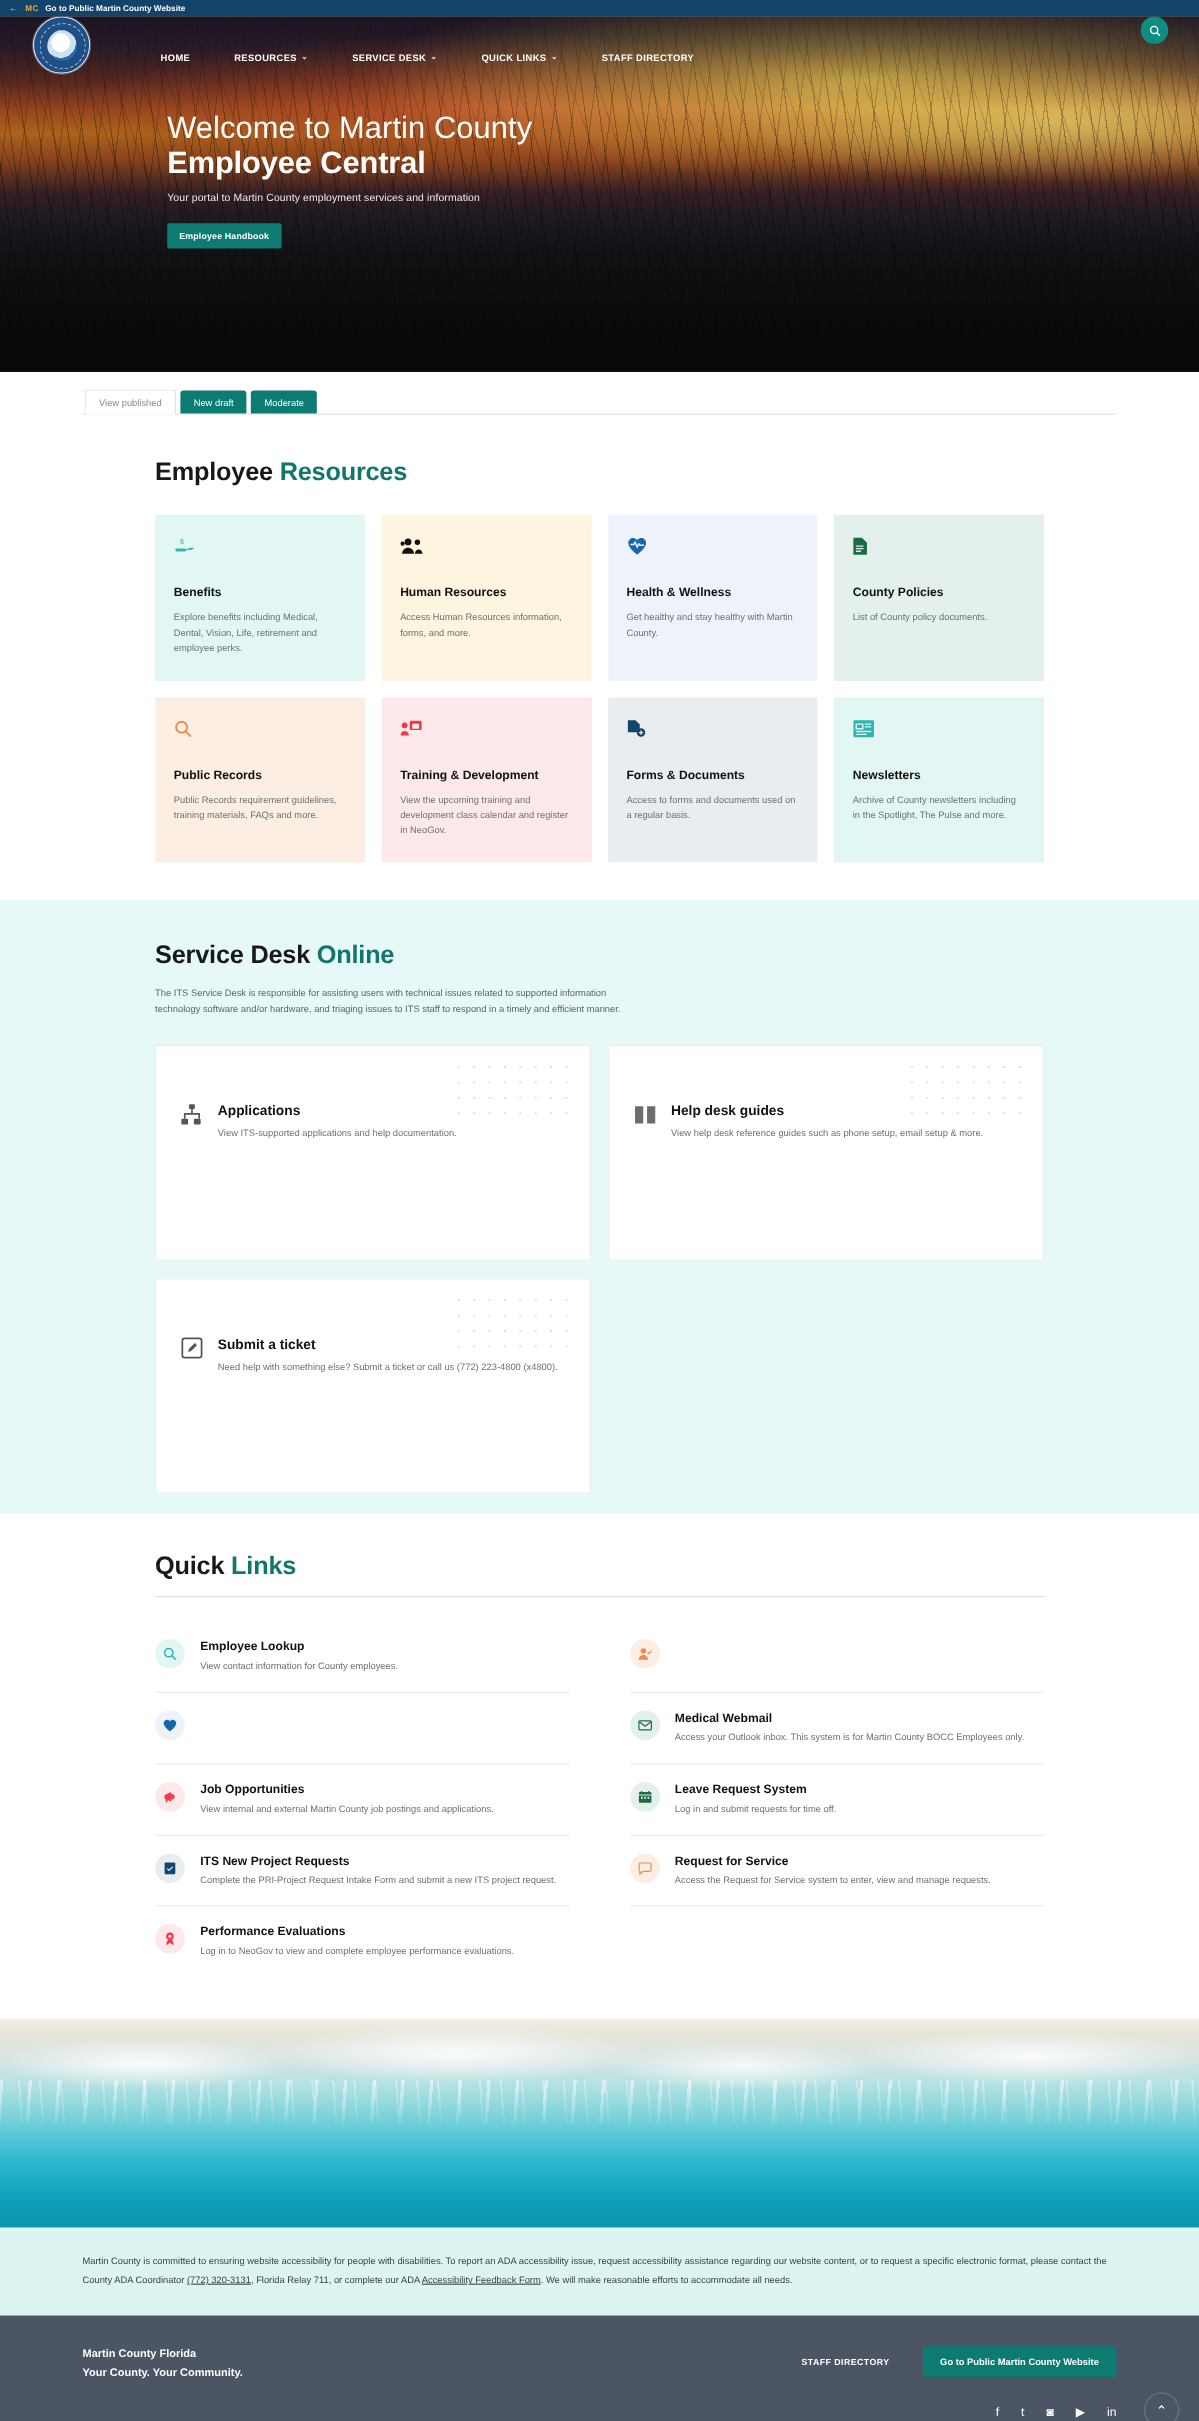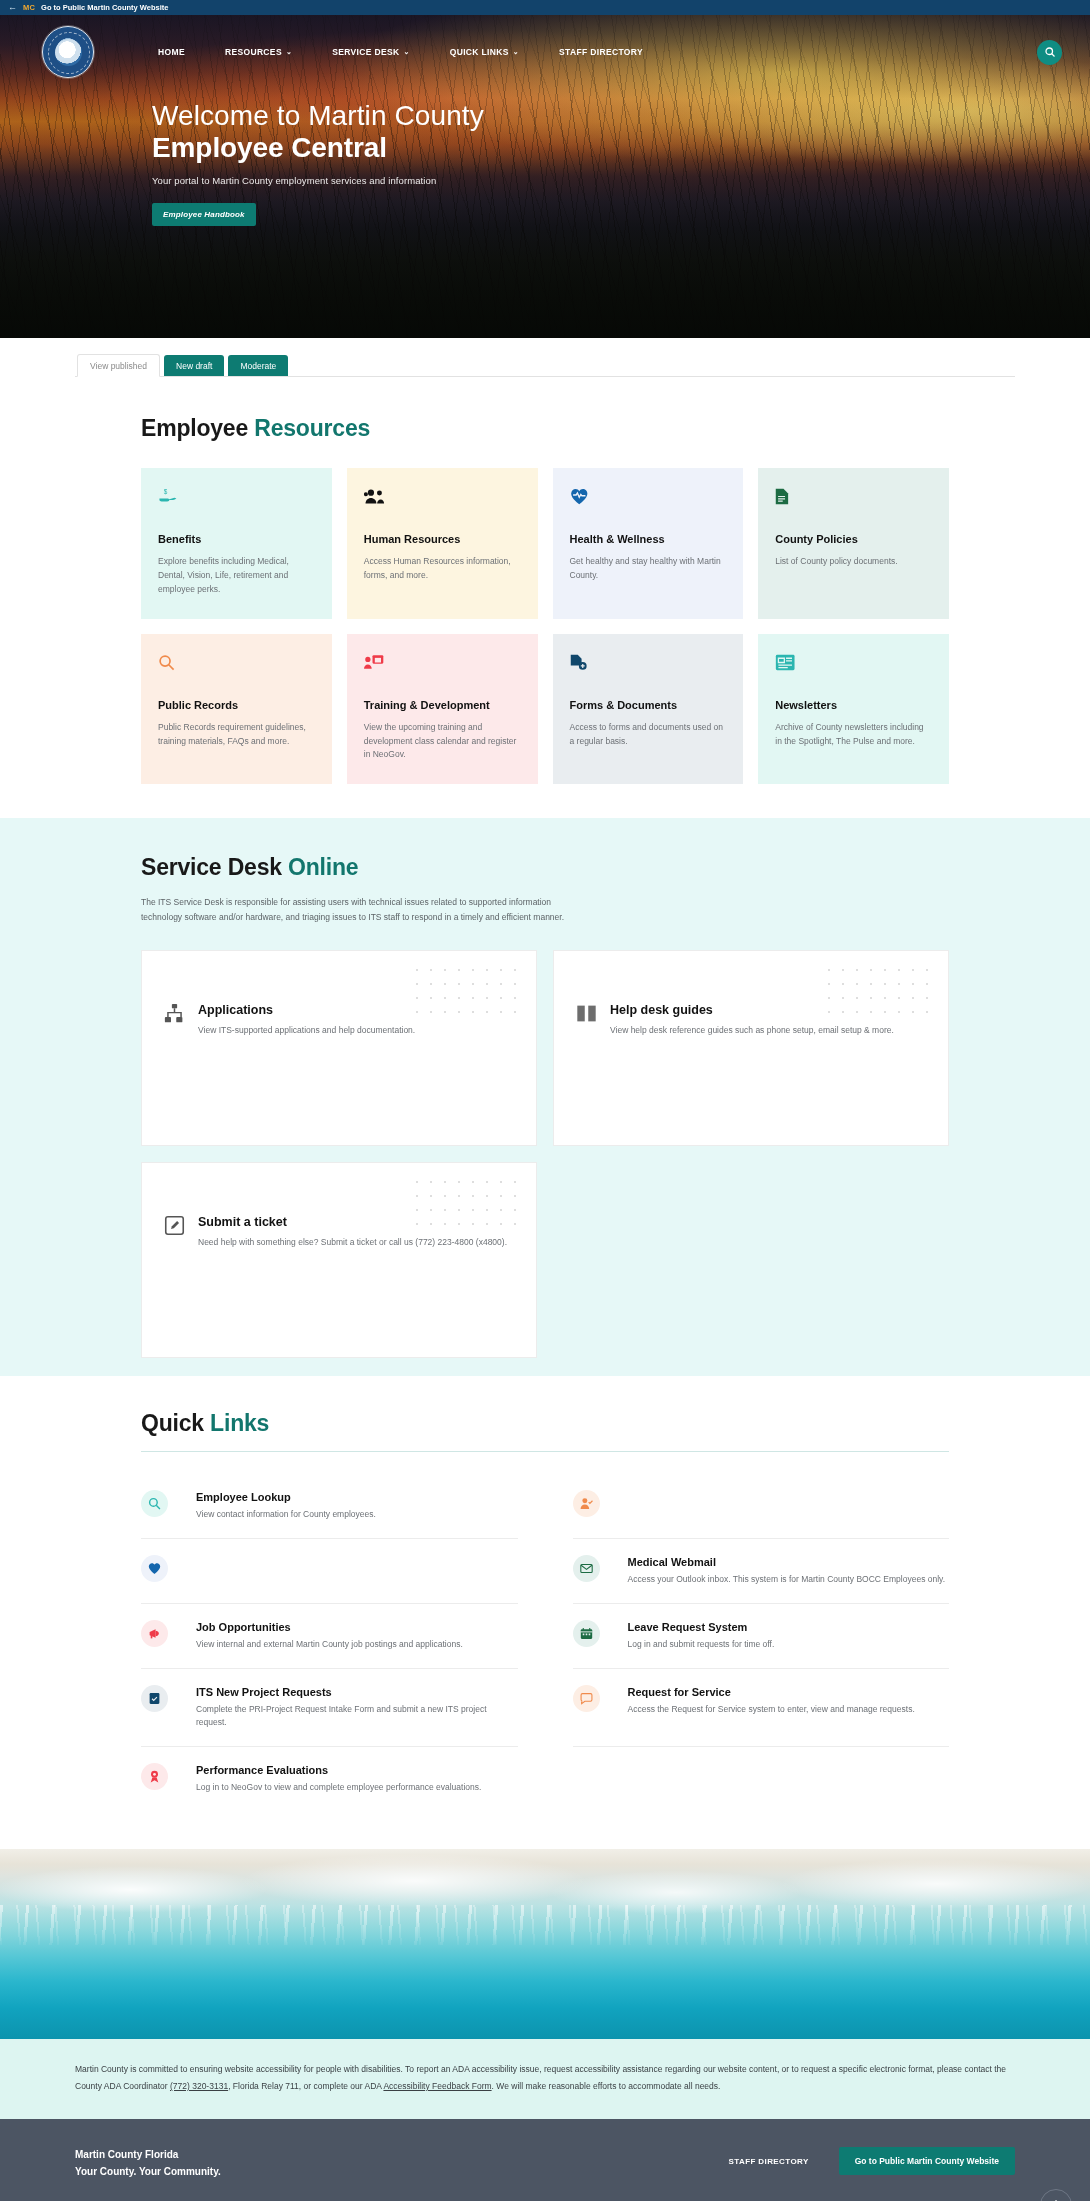--- a/index.html
+++ b/index.html
@@ -59,22 +59,21 @@
   .hero-shade {
     position: absolute; inset: 0;
     background: linear-gradient(180deg, rgba(12,12,20,.52) 0%, rgba(20,14,14,.10) 26%, rgba(12,12,18,.45) 56%, rgba(6,8,6,.80) 100%);
   }
 
   .nav {
     position: relative;
     z-index: 3;
     height: 74px;
     display: flex;
-    align-items: center;
-    padding: 0 28px 0 42px;
+    padding: 0 28px 0 30px;
   }
   .seal {
     width: 52px; height: 52px; border-radius: 50%;
     background: radial-gradient(circle at 50% 45%, #e9f2fb 0 18%, #8fb6d8 19% 30%, #1e4f86 31% 72%, #16375f 73% 100%);
     border: 1.5px solid #dce9f5;
     position: relative;
     flex: 0 0 auto;
     box-shadow: 0 0 0 1px rgba(255,255,255,.25);
   }
   .seal::before {
@@ -136,21 +135,20 @@
   .hero-btn {
     display: inline-block;
     margin-top: 17px;
     background: #0d7b72;
     color: #fff;
     font-size: 8px; font-weight: bold;
     padding: 7px 11px;
     border-radius: 2px;
     letter-spacing: .15px;
     cursor: pointer;
-    font-style: italic;
   }
 
   
   .tabs-wrap { padding: 16px 0 0 0; background: #fff; }
   .tabs {
     width: 940px; margin: 0 auto;
     padding-left: 2px;
     display: flex; align-items: center; gap: 4px;
     border-bottom: 1px solid #e2e2e2;
   }
@@ -233,21 +231,21 @@
   .sd-body { flex: 1; }
 
   
   .quicklinks { padding: 34px 0 38px; background: #fff; }
   .ql-rule { margin-top: 14px; border-bottom: 1px solid #cfe6e4; }
   .ql-grid {
     margin-top: 22px;
     display: grid; grid-template-columns: 1fr 1fr; column-gap: 55px; row-gap: 0;
   }
   .ql-item {
-    display: flex; gap: 28px;
+    display: flex; gap: 14px;
     padding: 16px 0 16px;
     border-bottom: 1px solid #ececec;
     align-items: flex-start;
   }
   .ql-badge {
     flex: 0 0 auto;
     width: 27px; height: 27px; border-radius: 50%;
     display: flex; align-items: center; justify-content: center;
   }
   .ql-badge svg { width: 13px; height: 13px; display: block; }

